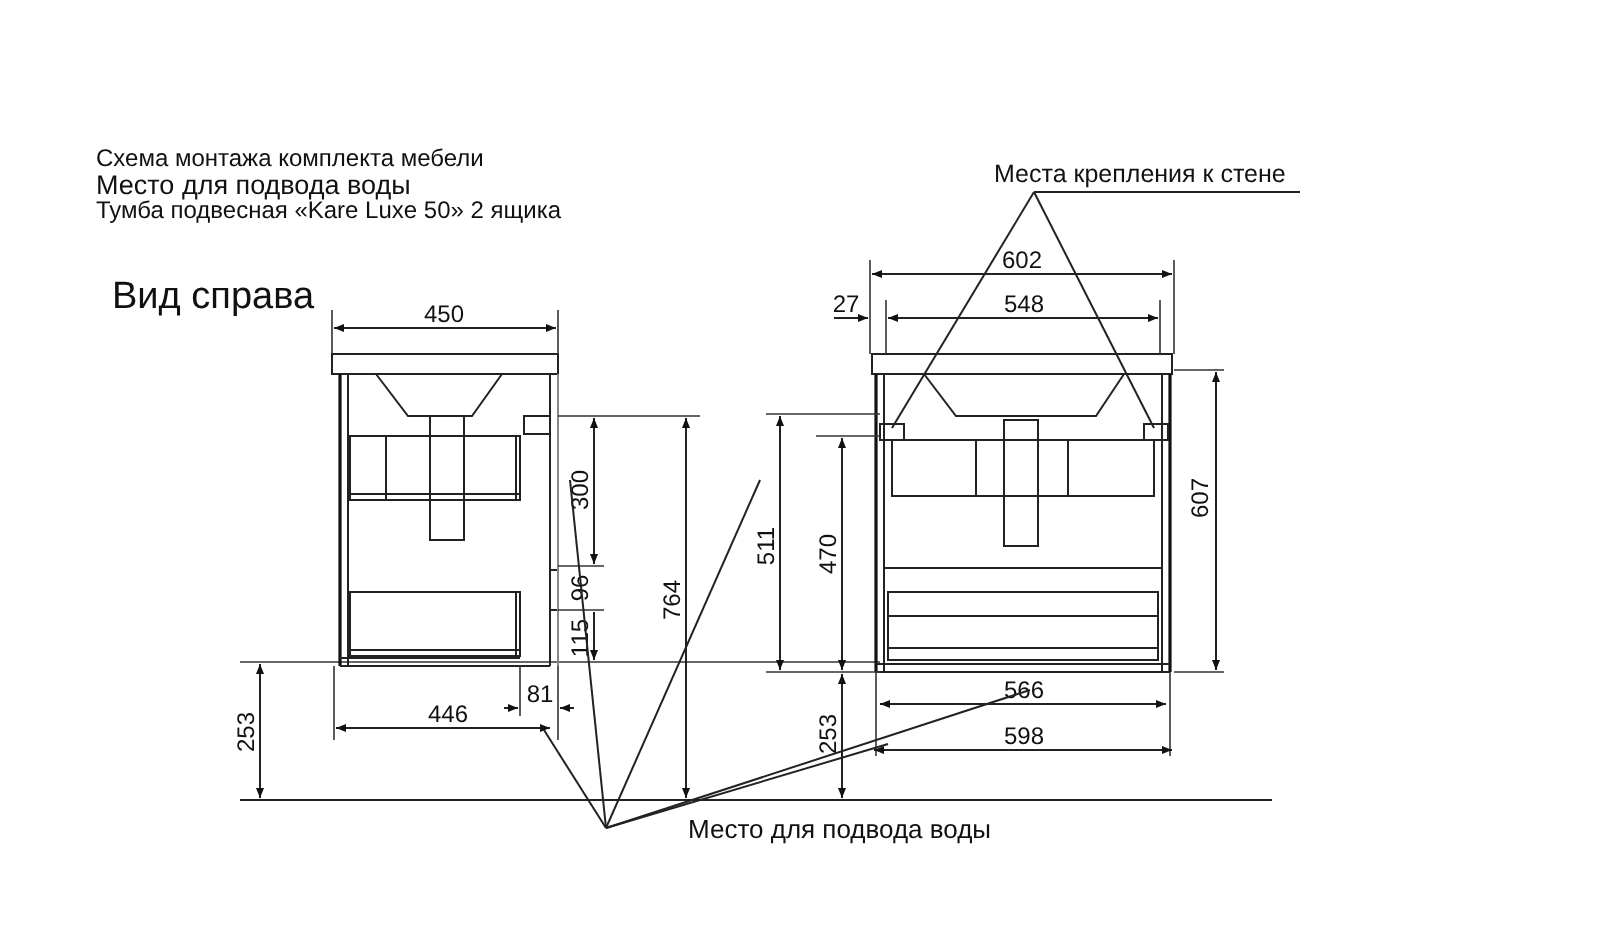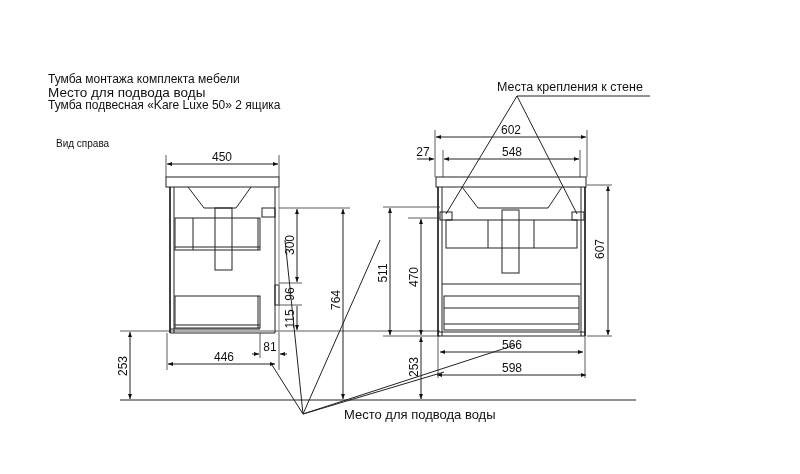--- a/index.html
+++ b/index.html
@@ -1,32 +1,32 @@
 <!DOCTYPE html>
 <html><head>
 <meta charset="utf-8">
 <style>
   html, body { margin:0; padding:0; background:#ffffff; }
   body { width:800px; height:474px; position:relative; overflow:hidden; font-family:"Liberation Sans", sans-serif; color:#111; }
   .title-block { position:absolute; left:48px; top:73px; font-size:12px; line-height:13px; }
   .title-block div { white-space:nowrap; }
   .title-block .t2 { font-size:13.5px; }
-  .view-label { position:absolute; left:56px; top:138px; font-size:10px; }
+  .view-label { position:absolute; left:56px; top:138px; font-size:19px; }
   svg { position:absolute; left:0; top:0; }
   svg text { font-family:"Liberation Sans", sans-serif; fill:#111; }
   .ln { stroke:#222; stroke-width:1; fill:none; }
   .thin { stroke:#333; stroke-width:0.8; fill:none; }
   .thick { stroke:#111; stroke-width:1.6; fill:none; }
   .gray { stroke:#888; stroke-width:1; fill:none; }
 </style>
 </head>
 <body>
 
 <div class="title-block">
-  <div>Тумба монтажа комплекта мебели</div>
+  <div>Схема монтажа комплекта мебели</div>
   <div class="t2">Место для подвода воды</div>
   <div>Тумба подвесная «Kare Luxe 50»  2 ящика</div>
 </div>
 <div class="view-label">Вид справа</div>
 
 <svg width="800" height="474" viewBox="0 0 800 474">
   <defs>
     <marker id="ar" viewBox="0 0 10 10" refX="10" refY="5" markerWidth="7" markerHeight="5" orient="auto-start-reverse">
       <path d="M0,1 L10,5 L0,9 z" fill="#111"></path>
     </marker>

